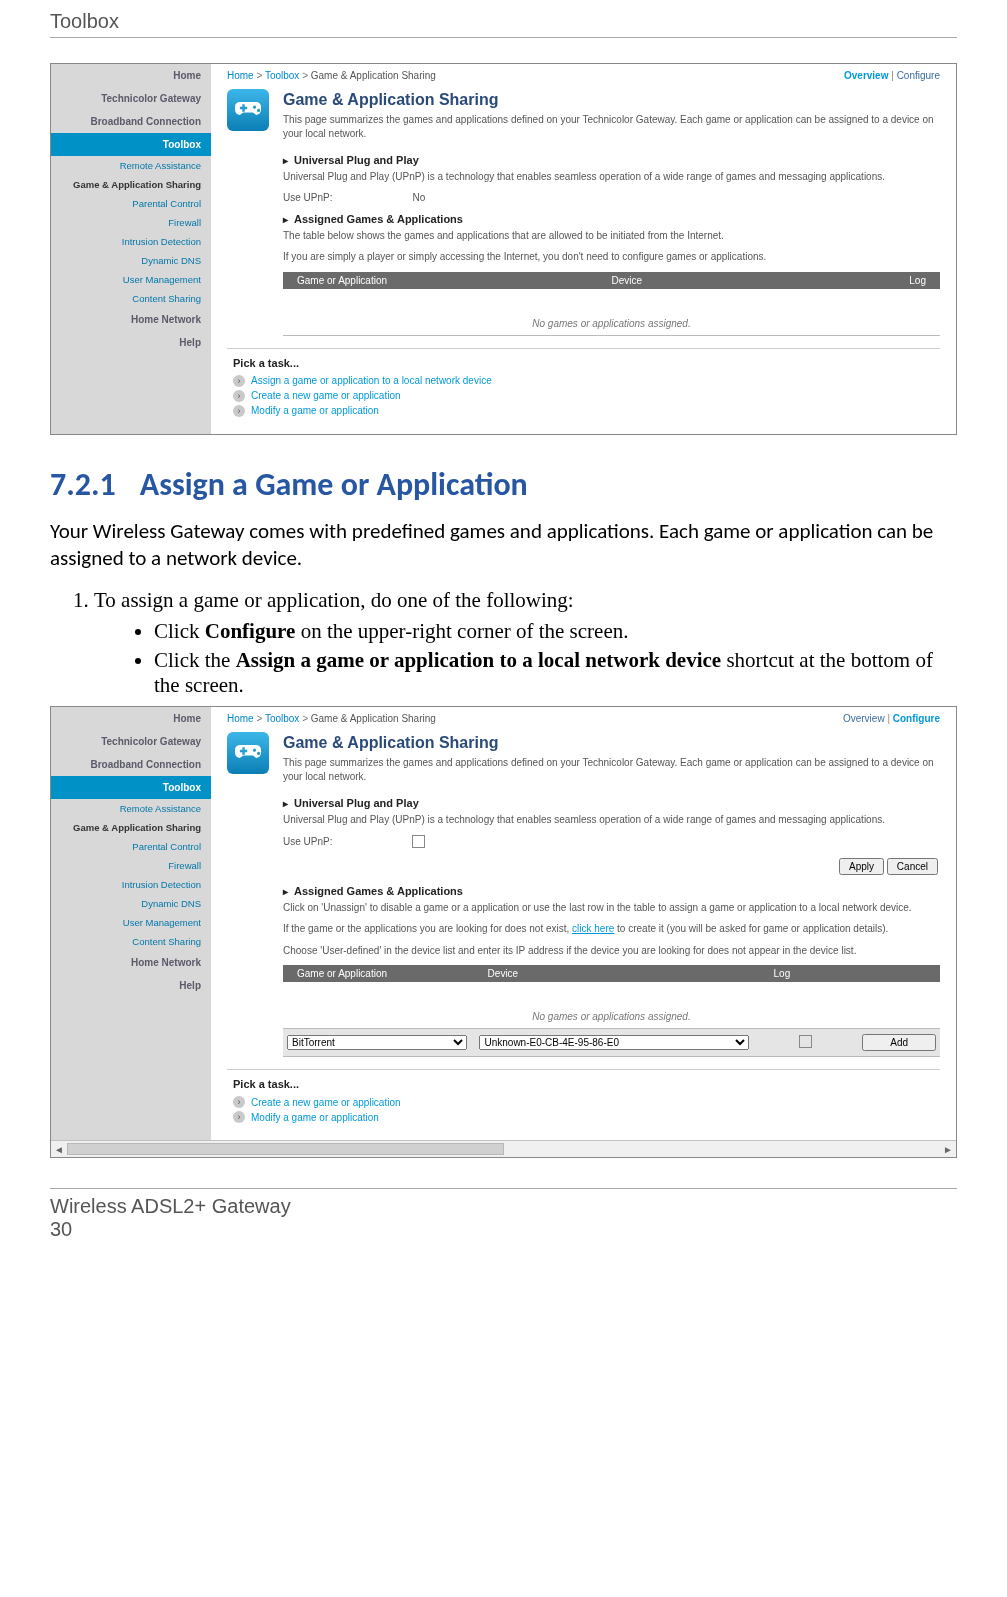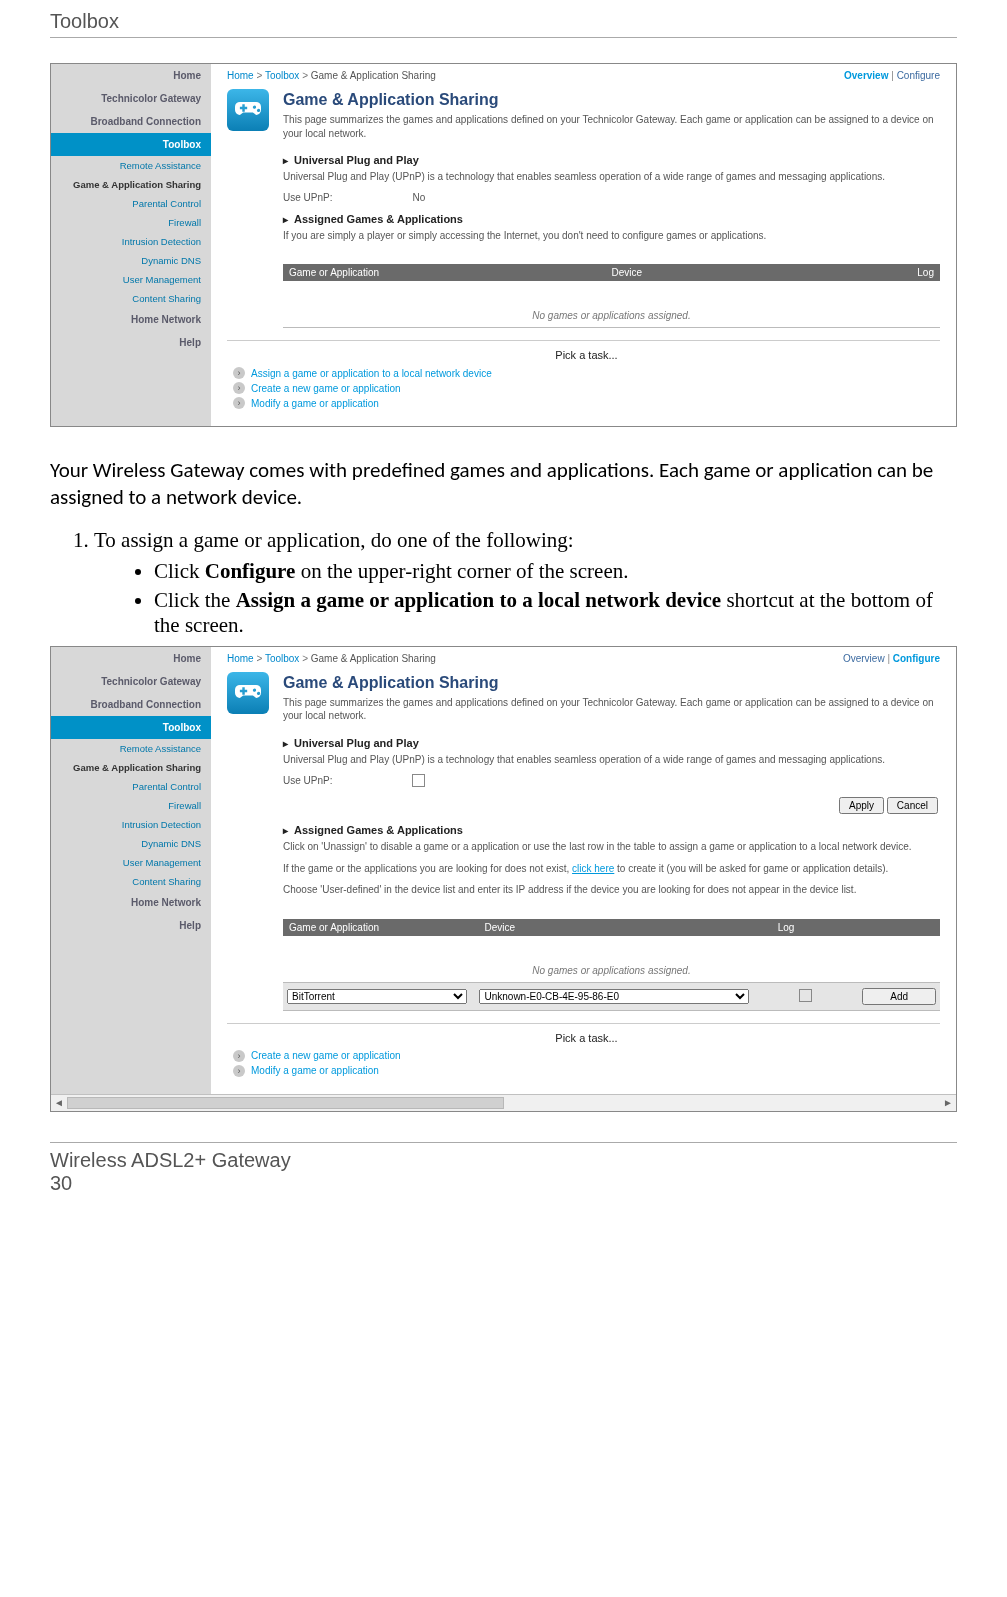--- a/index.html
+++ b/index.html
@@ -87,33 +87,33 @@
   }
   .icon-box svg { width:26px; height:20px; fill:#fff;}
   .content h1 { font-size: 16px; color:#2a4a7a; margin:2px 0 4px 0; font-weight:bold;}
   .content p { font-size: 10px; color:#555; margin:4px 3px 8px 0; line-height:1.35;}
   .sub-section { margin-left: 56px; }
   .sub-h { font-weight:bold; font-size:11px; color:#222; margin:6px 0 4px 0;}
   .sub-h::before { content:"\25B8"; margin-right:6px; font-size:10px;}
   .kv { display:flex; gap:80px; font-size:10px; color:#555; margin:4px 0 10px 0; align-items:center;}
   .tbl-head {
     background: #6a6a6a; color:#fff; font-size:10px;
-    display:flex; padding:3px 6px; margin-top:22px;
+    display:flex; padding:3px 14px; margin-top:8px;
   }
   .tbl-head .c1{flex:3;} .tbl-head .c2{flex:2;} .tbl-head .c3{flex:1; text-align:right;}
   .tbl-empty {
     text-align:center; font-style:italic; color:#777; font-size:10px;
     padding:6px 0; border-bottom:1px solid #bbb;margin-top:23px;
   }
   .add-row { display:flex; gap:12px; align-items:center; padding:5px 4px; border-bottom:1px solid #bbb; background:#e5e5e5;}
   .add-row select { font-size:10px; }
   .addbtn, .inbtn { font-size:10px; padding:1px 8px;}
   .btn-row { text-align:right; margin:6px 2px 10px 0;}
   hr.sep { border:none; border-top:1px solid #ccc; margin:12px 0 8px 0;}
-  .task-list .tl { font-weight:normal; color:#222; font-size:11px; margin:4px 0 6px 0;text-align:center;}
+  .task-list .tl { font-weight:bold; color:#222; font-size:11px; margin:4px 0 6px 0;}
   .task-item {
     color:#0099dd; font-size:10px; margin:3px 0; display:flex; align-items:center; gap:6px;
   }
   .task-item .arrow {
     width:12px; height:12px; border-radius:50%; background:#c9c9c9;
     display:inline-flex; align-items:center; justify-content:center;
     color:#555; font-size:9px;
   }
   .link-t { color:#0099dd; text-decoration: none;}
   .hscroll {
@@ -205,20 +205,21 @@
           </div>
         </div>
         <div class="sub-section">
           <div class="sub-h">Universal Plug and Play</div>
           <p>Universal Plug and Play (UPnP) is a technology that enables seamless operation of a wide range of games and messaging applications.</p>
           <div class="kv">
             <span>Use UPnP:</span>
             <span>No</span>
           </div>
           <div class="sub-h">Assigned Games &amp; Applications</div>
+          <p>The table below shows the games and applications that are allowed to be initiated from the Internet.</p>
           <p>If you are simply a player or simply accessing the Internet, you don't need to configure games or applications.</p>
           <div class="tbl-head">
             <div class="c1">Game or Application</div>
             <div class="c2">Device</div>
             <div class="c3">Log</div>
           </div>
           <div class="tbl-empty">No games or applications assigned.</div>
         </div>
         <hr class="sep">
         <div class="task-list" style="padding-left:6px;">
@@ -233,20 +234,23 @@
             </div>
           <div class="task-item">
               <span class="arrow">›</span>
               <span class="link-t">Modify a game or application</span>
             </div>
         </div>
       </div>
     </div>
   </div>
 
+  <div class="doc-h2">
+    <span class="num">7.2.1</span><span>Assign a Game or Application</span>
+  </div>
   <p class="body-text">Your Wireless Gateway comes with predefined games and applications. Each game or application can be assigned to a network device.</p>
   <ol class="steps">
     <li><span>To assign a game or application, do one of the following:</span>
       <ul class="subs">
         <li><span>Click </span><span class="b">Configure</span><span> on the upper-right corner of the screen.</span></li>
         <li><span>Click the </span><span class="b">Assign a game or application to a local network device</span><span> shortcut at the bottom of the screen.</span></li>
       </ul>
     </li>
   </ol>
 

